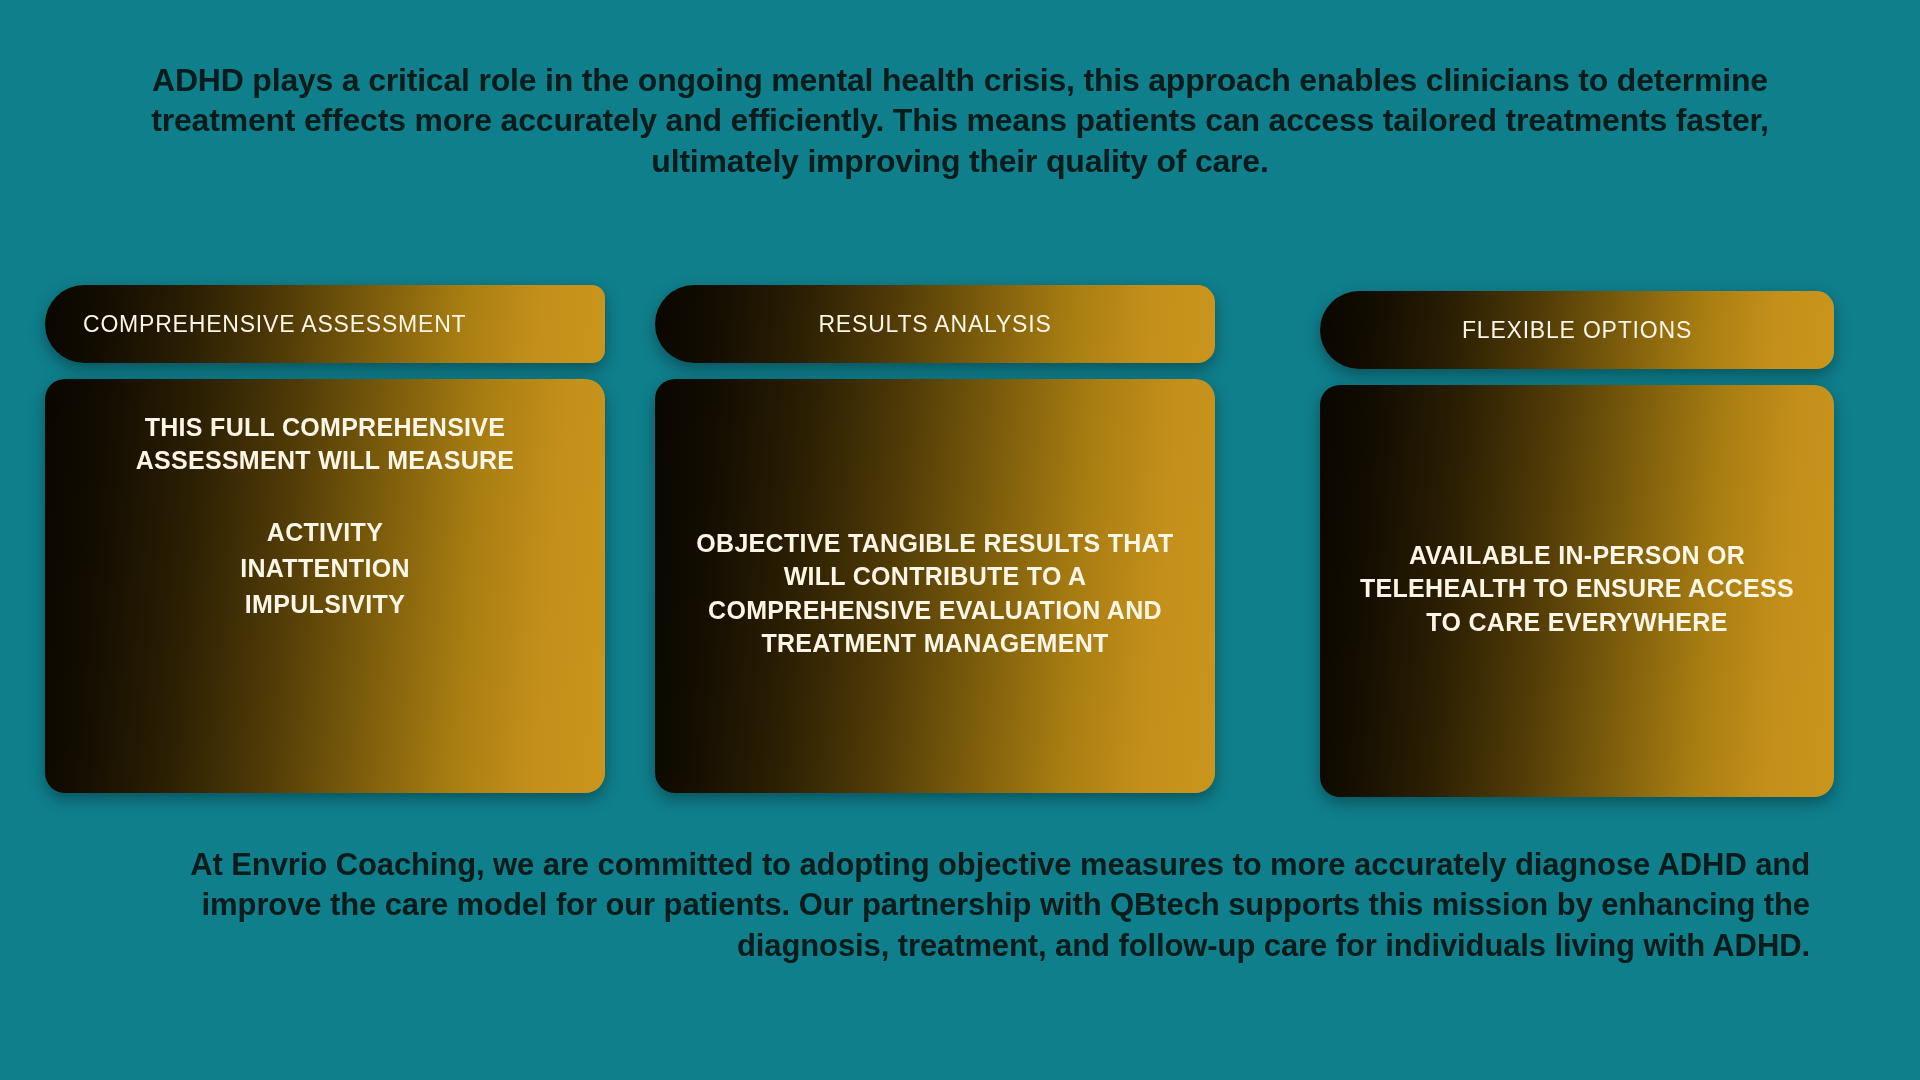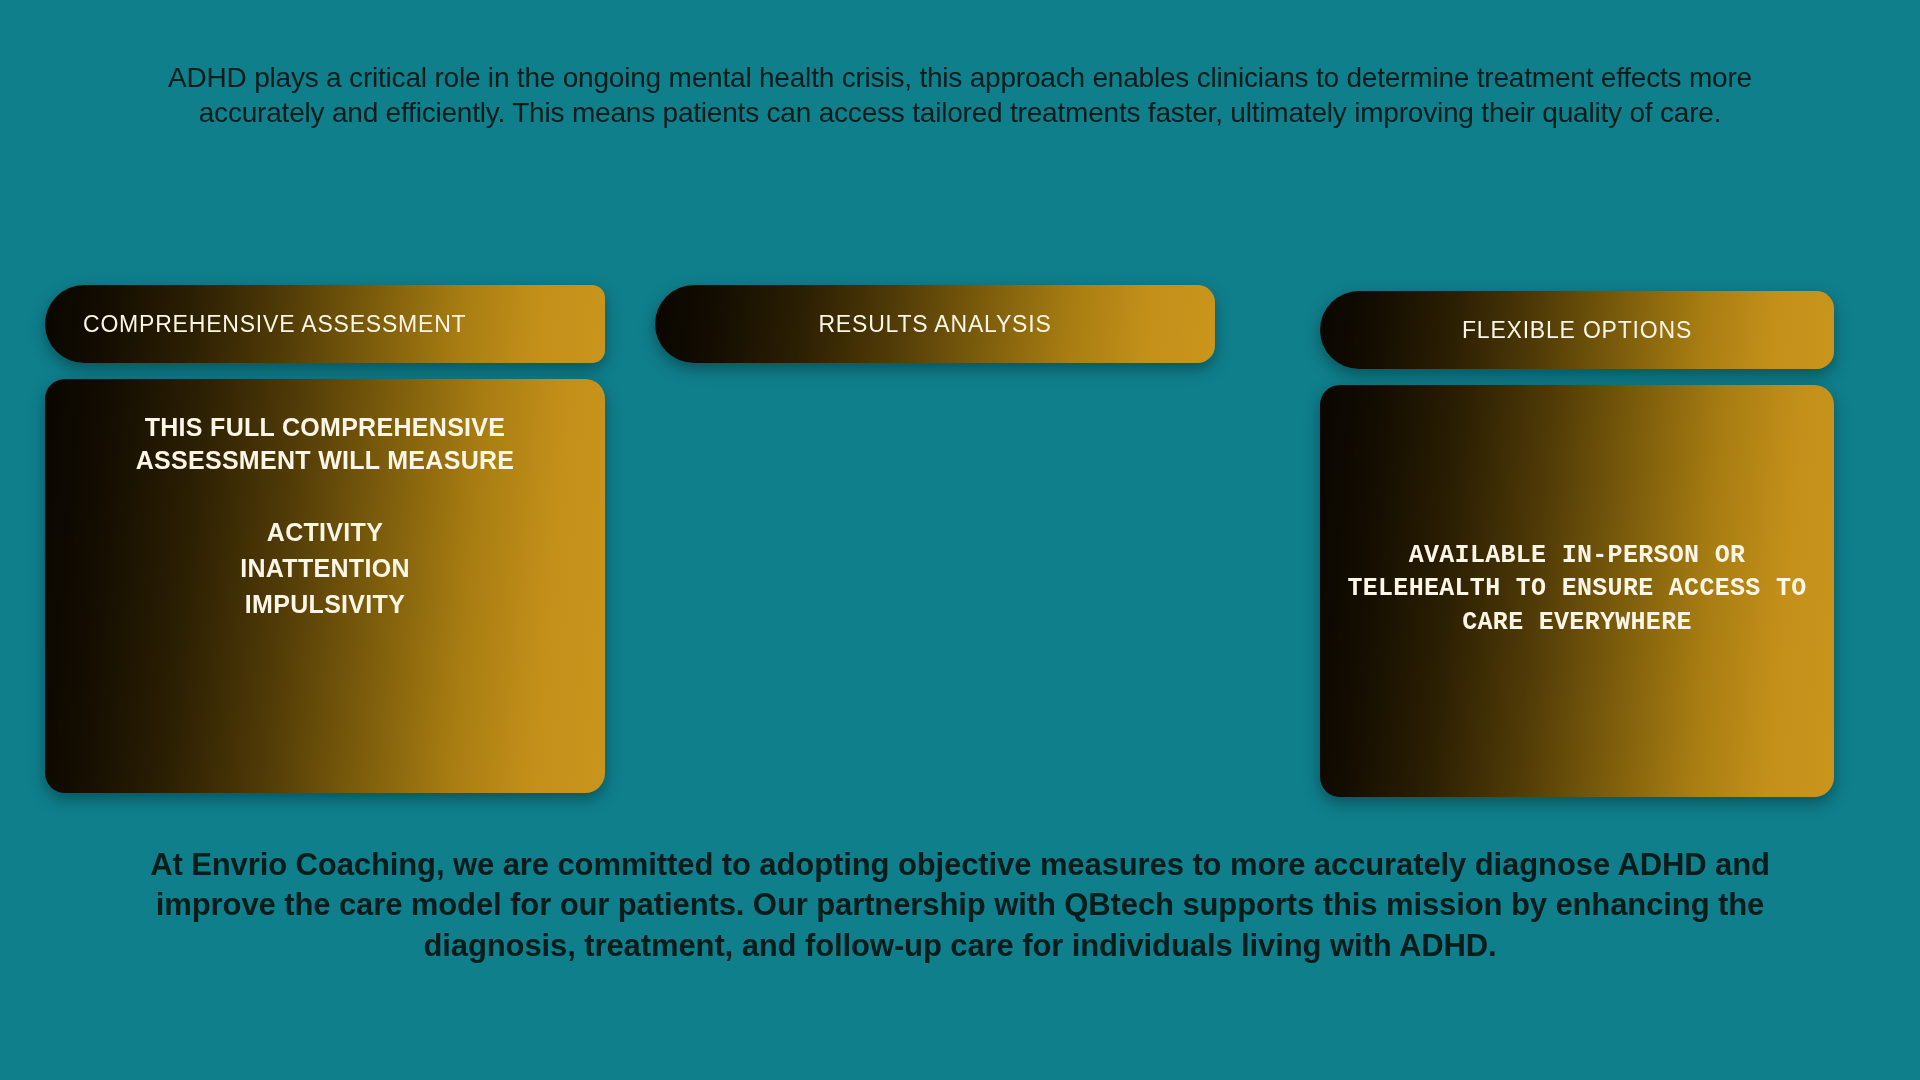--- a/index.html
+++ b/index.html
@@ -18,23 +18,23 @@
   }
 
   
   .intro {
     position:absolute;
     left:110px;
     top:60px;
     width:1700px;
     text-align:center;
     color:#081c1c;
-    font-size:28px;
+    font-size:32px;
     line-height:1.26;
-    font-weight:400;
+    font-weight:700;
     letter-spacing:-0.2px;
   }
 
   
   .cards {
     position:absolute;
     left:0;
     top:285px;
     width:1920px;
     height:540px;
@@ -109,29 +109,29 @@
     letter-spacing:0.3px;
     white-space:pre-line;
   }
 
   
   .card.c1 .body-top   { margin-top:6px; }
   .card.c1 .body-list  { margin-top:36px; line-height:1.45; }
 
   
   .card.c2 .body-mid { margin-top:122px; }
-  .card.c3 .body-mid { margin-top:128px;font-family:Liberation Mono, monospace; }
+  .card.c3 .body-mid { margin-top:128px; }
 
   
   .outro {
     position:absolute;
     left:110px;
     top:845px;
     width:1700px;
-    text-align:center;
+    text-align:right;
     color:#081c1c;
     font-size:31px;
     line-height:1.30;
     font-weight:700;
     letter-spacing:-0.1px;
   }
 </style>
 </head>
 <body>
 
@@ -148,20 +148,23 @@
       <div class="body-text body-list">ACTIVITY
 INATTENTION
 IMPULSIVITY</div>
     </div>
   </div>
 
   <div class="card c2">
     <div class="card-header grad">
       <span class="card-header-label">RESULTS ANALYSIS</span>
     </div>
+    <div class="card-body grad">
+      <div class="body-text body-mid">OBJECTIVE TANGIBLE  RESULTS THAT WILL CONTRIBUTE TO  A COMPREHENSIVE EVALUATION AND TREATMENT MANAGEMENT</div>
+    </div>
   </div>
 
   <div class="card c3">
     <div class="card-header grad">
       <span class="card-header-label">FLEXIBLE OPTIONS</span>
     </div>
     <div class="card-body grad">
       <div class="body-text body-mid">AVAILABLE IN-PERSON OR TELEHEALTH TO ENSURE ACCESS TO CARE EVERYWHERE</div>
     </div>
   </div>

